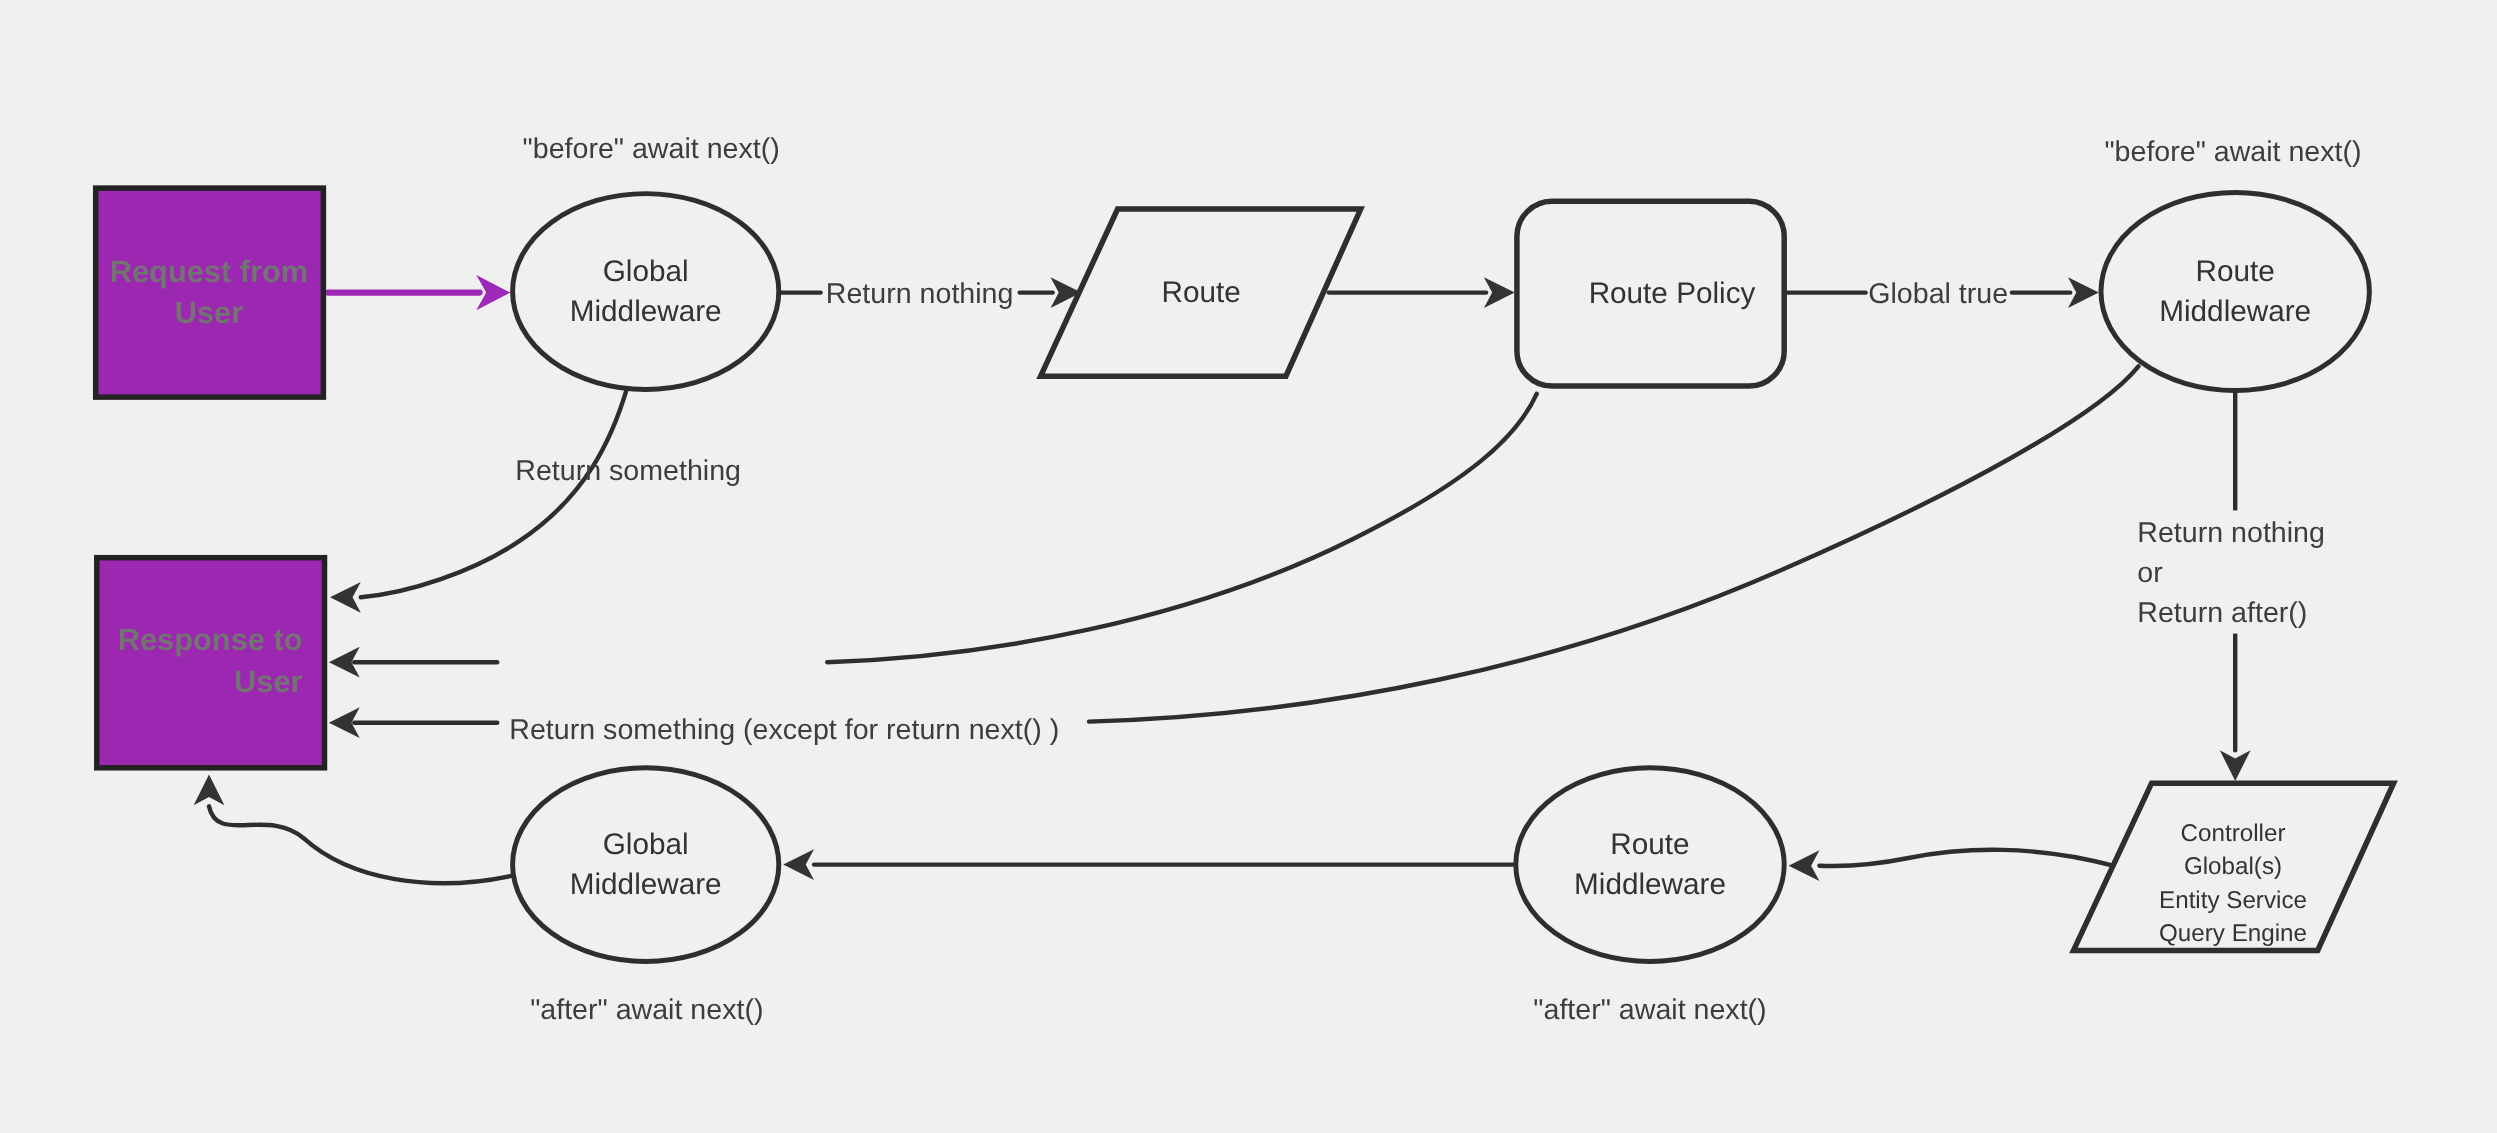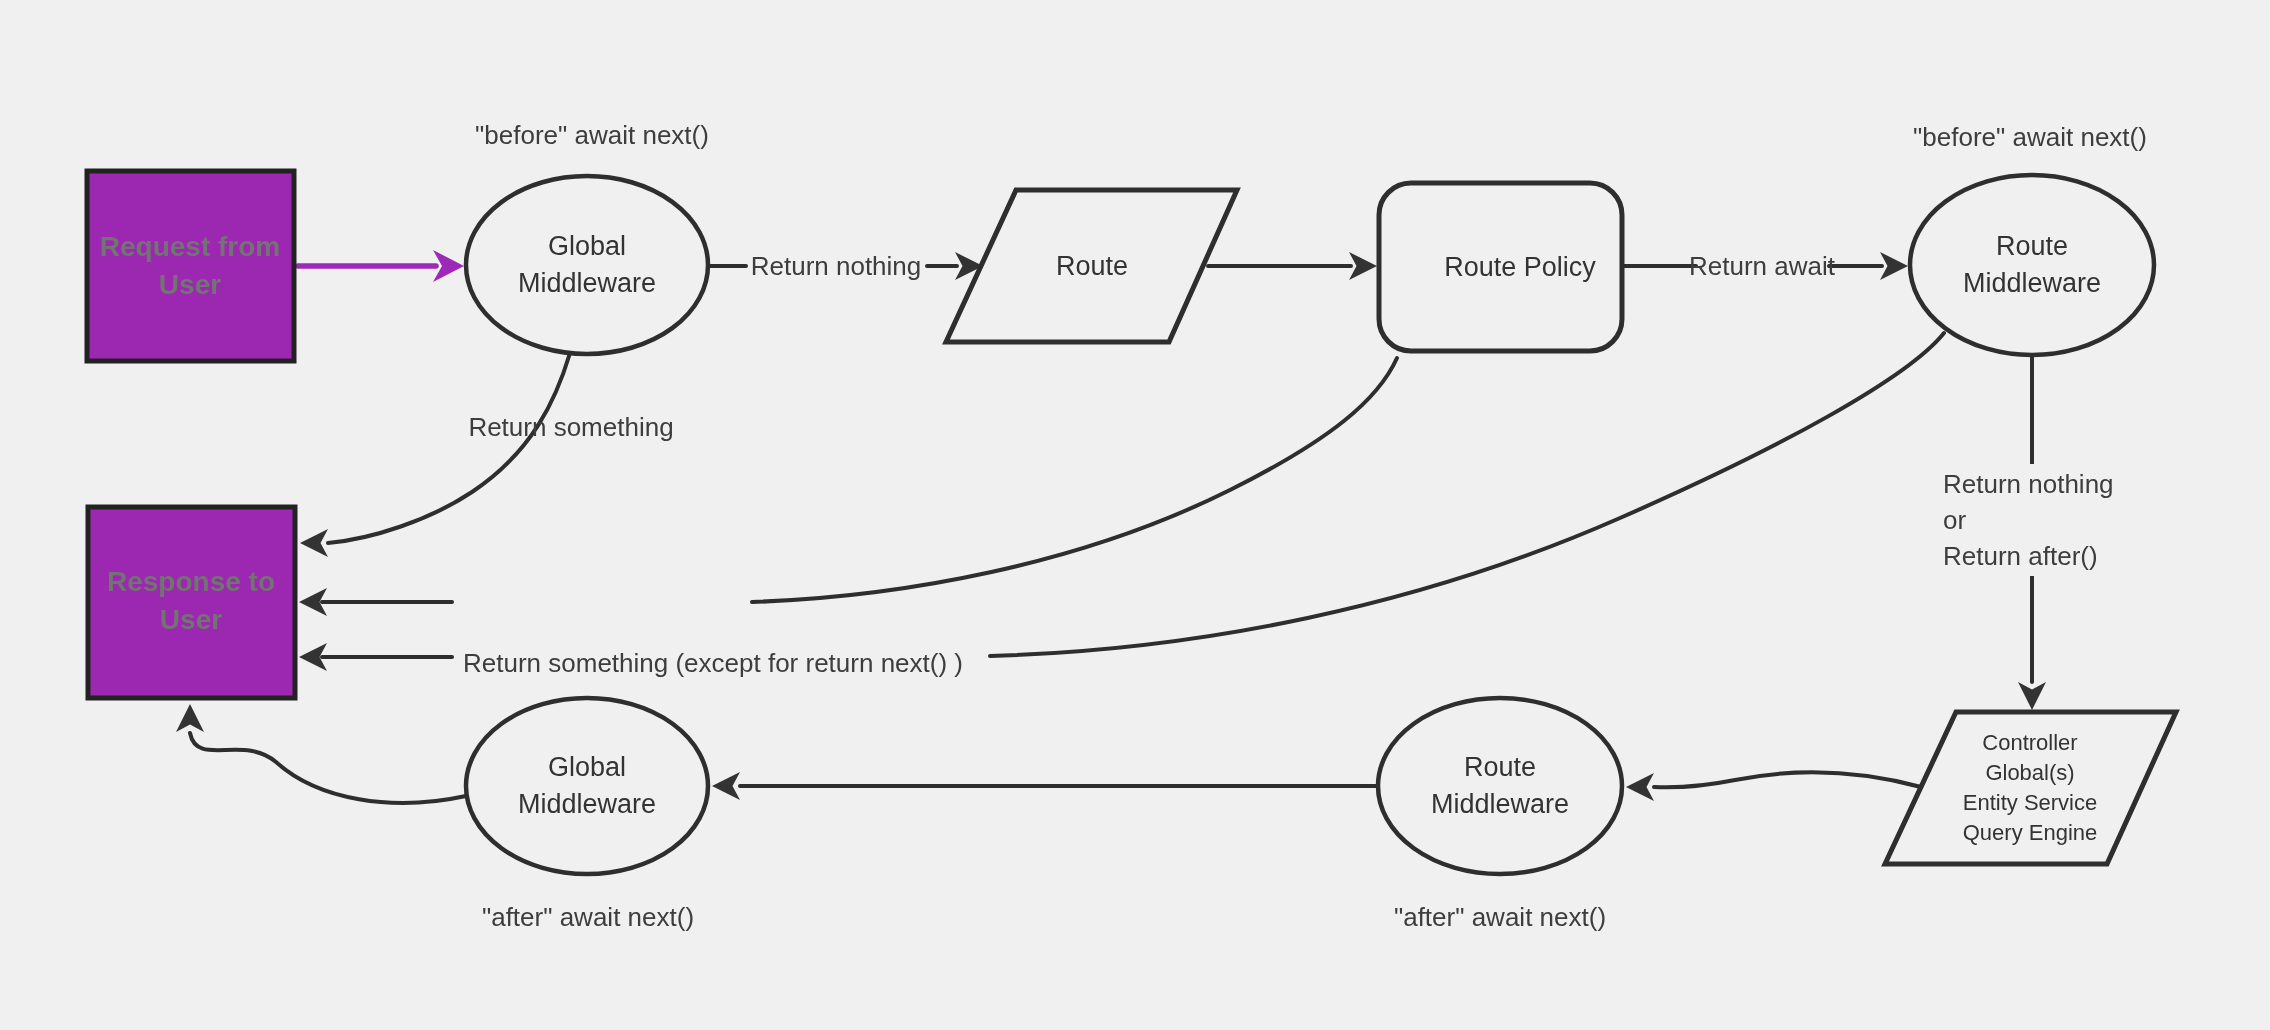--- a/index.html
+++ b/index.html
@@ -23,21 +23,21 @@
   .node-text{
     position:absolute;
     transform:translate(-50%,-50%);
     text-align:center;
     color:#333333;
     font-size:27px;
     line-height:37px;
     white-space:nowrap;
   }
   .node-text.on-purple{color:#737373;font-weight:bold;font-size:28px;line-height:38px;}
-  .node-text.small{font-size:22px;line-height:30px;}
+  .node-text.small{font-size:22px;line-height:30px;margin-top:15px;}
   .masked{background:#f1f0f1;padding:2px 10px 2px 0;}
 </style>
 </head>
 <body>
 
 <div id="stage">
 
   <svg width="2270" height="1030" viewBox="0 0 2270 1030">
     <defs>
       <path id="ah" d="M0,0 L-28,-14 L-20.5,0 L-28,14 Z"></path>
@@ -104,21 +104,21 @@
     <ellipse cx="1500" cy="786" rx="122" ry="88" fill="#f1f0f1" stroke="#2e2e2e" stroke-width="4.5"></ellipse>
 
     <ellipse cx="587" cy="786" rx="121" ry="88" fill="#f1f0f1" stroke="#2e2e2e" stroke-width="4.5"></ellipse>
   </svg>
 
   <div class="node-text on-purple" style="left:190px;top:266px;">
     <div>Request from</div>
     <div>User</div>
   </div>
 
-  <div class="node-text on-purple" style="left:191px;top:601px;">
+  <div class="node-text on-purple" style="left:191px;top:601px;text-align:right;">
     <div>Response to</div>
     <div>User</div>
   </div>
 
   <div class="node-text" style="left:587px;top:265px;">
     <div>Global</div>
     <div>Middleware</div>
   </div>
 
   <div class="node-text" style="left:1092px;top:266px;">Route</div>
@@ -146,21 +146,21 @@
     <div>Global</div>
     <div>Middleware</div>
   </div>
 
   <div class="lbl centered" style="left:592px;top:135px;">"before" await next()</div>
 
   <div class="lbl centered" style="left:2030px;top:137px;">"before" await next()</div>
 
   <div class="lbl centered" style="left:836px;top:266px;">Return nothing</div>
 
-  <div class="lbl centered" style="left:1762px;top:266px;">Return await</div>
+  <div class="lbl centered" style="left:1762px;top:266px;">Global true</div>
 
   <div class="lbl centered" style="left:571px;top:427px;">Return something</div>
 
 
   <div class="lbl left" style="left:463px;top:663px;">Return something (except for return next() )</div>
 
   <div class="lbl left masked" style="left:1943px;top:520px;">
     <div>Return nothing</div>
     <div>or</div>
     <div>Return after()</div>

